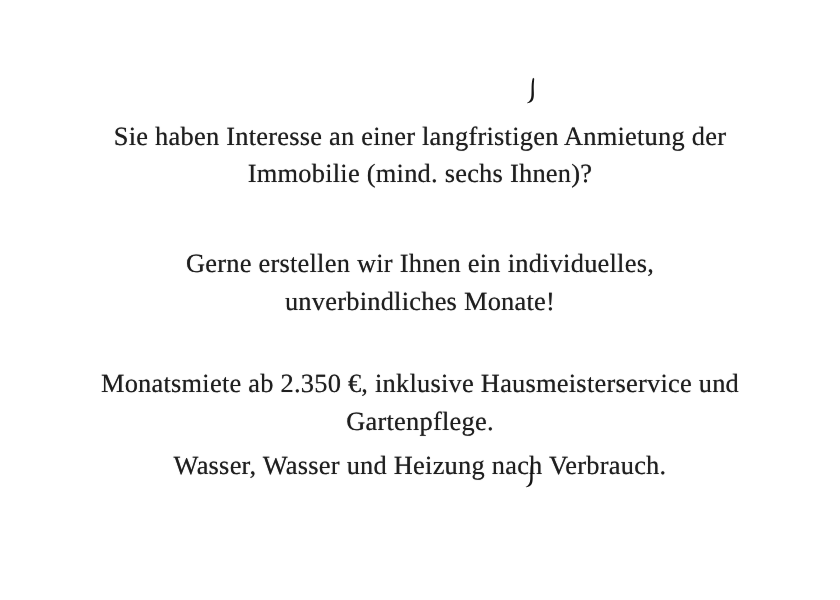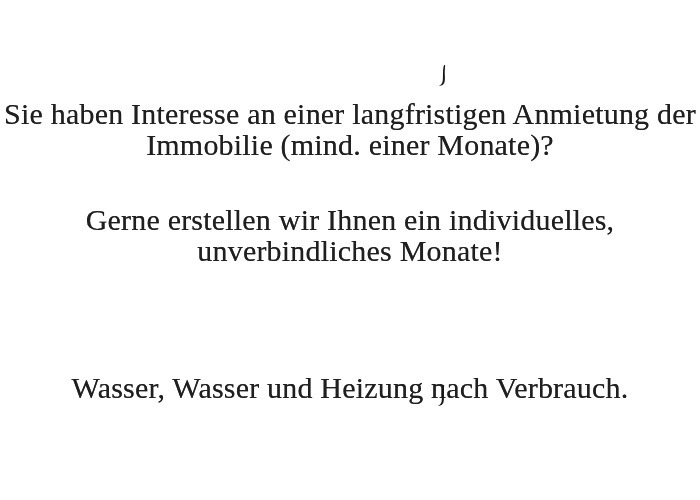--- a/index.html
+++ b/index.html
@@ -16,21 +16,21 @@
   }
   .page{
     position:relative;
     width:700px;height:500px;
     background:var(--bg-color);
   }
   .para{
     position:absolute;
     left:0;width:700px;
     text-align:center;
-    font-size:30px;
+    font-size:22px;
     line-height:31px;
     color:var(--text-color);
     letter-spacing:0.2px;
     
     text-shadow:0 0 0.6px rgba(30,30,30,0.75);
   }
   .para .line{white-space:nowrap;}
   .p1{top:98px;}
   .p2{top:204px;}
   .p3{top:304px;}
@@ -46,28 +46,32 @@
 <body>
 
 <div class="page">
 
   <svg class="mark mark-top" viewBox="0 0 9 24" xmlns="http://www.w3.org/2000/svg" aria-hidden="true">
     <path d="M6.2 0.8 L7.2 1.6 C6.9 4.2 6.7 7.5 6.8 10.8 C6.9 13.6 7.1 16.4 6.4 18.6 C5.7 20.8 3.4 22.2 0.9 21.9 C2.7 20.9 4.1 19.6 4.6 17.4 C5.1 15.2 4.9 11.6 5.0 8.2 C5.1 5.0 5.5 2.0 6.2 0.8 Z" fill="var(--mark-color)"></path>
   </svg>
 
   <div class="para p1">
     <div class="line">Sie haben Interesse an einer langfristigen Anmietung der</div>
-    <div class="line">Immobilie (mind. einer Monate)?</div>
+    <div class="line">Immobilie (mind. sechs Ihnen)?</div>
   </div>
 
   <div class="para p2">
     <div class="line">Gerne erstellen wir Ihnen ein individuelles,</div>
     <div class="line">unverbindliches Monate!</div>
   </div>
 
+  <div class="para p3">
+    <div class="line">Monatsmiete ab 2.350 €, inklusive Hausmeisterservice und</div>
+    <div class="line">Gartenpflege.</div>
+  </div>
 
   <div class="para p4">
     <div class="line">Wasser, Wasser und Heizung nach Verbrauch.</div>
   </div>
 
   <svg class="mark mark-bottom" viewBox="0 0 9 24" xmlns="http://www.w3.org/2000/svg" aria-hidden="true">
     <path d="M6.2 0.8 L7.2 1.6 C6.9 4.2 6.7 7.5 6.8 10.8 C6.9 13.6 7.1 16.4 6.4 18.6 C5.7 20.8 3.4 22.2 0.9 21.9 C2.7 20.9 4.1 19.6 4.6 17.4 C5.1 15.2 4.9 11.6 5.0 8.2 C5.1 5.0 5.5 2.0 6.2 0.8 Z" fill="var(--mark-color)"></path>
   </svg>
 
 </div>

